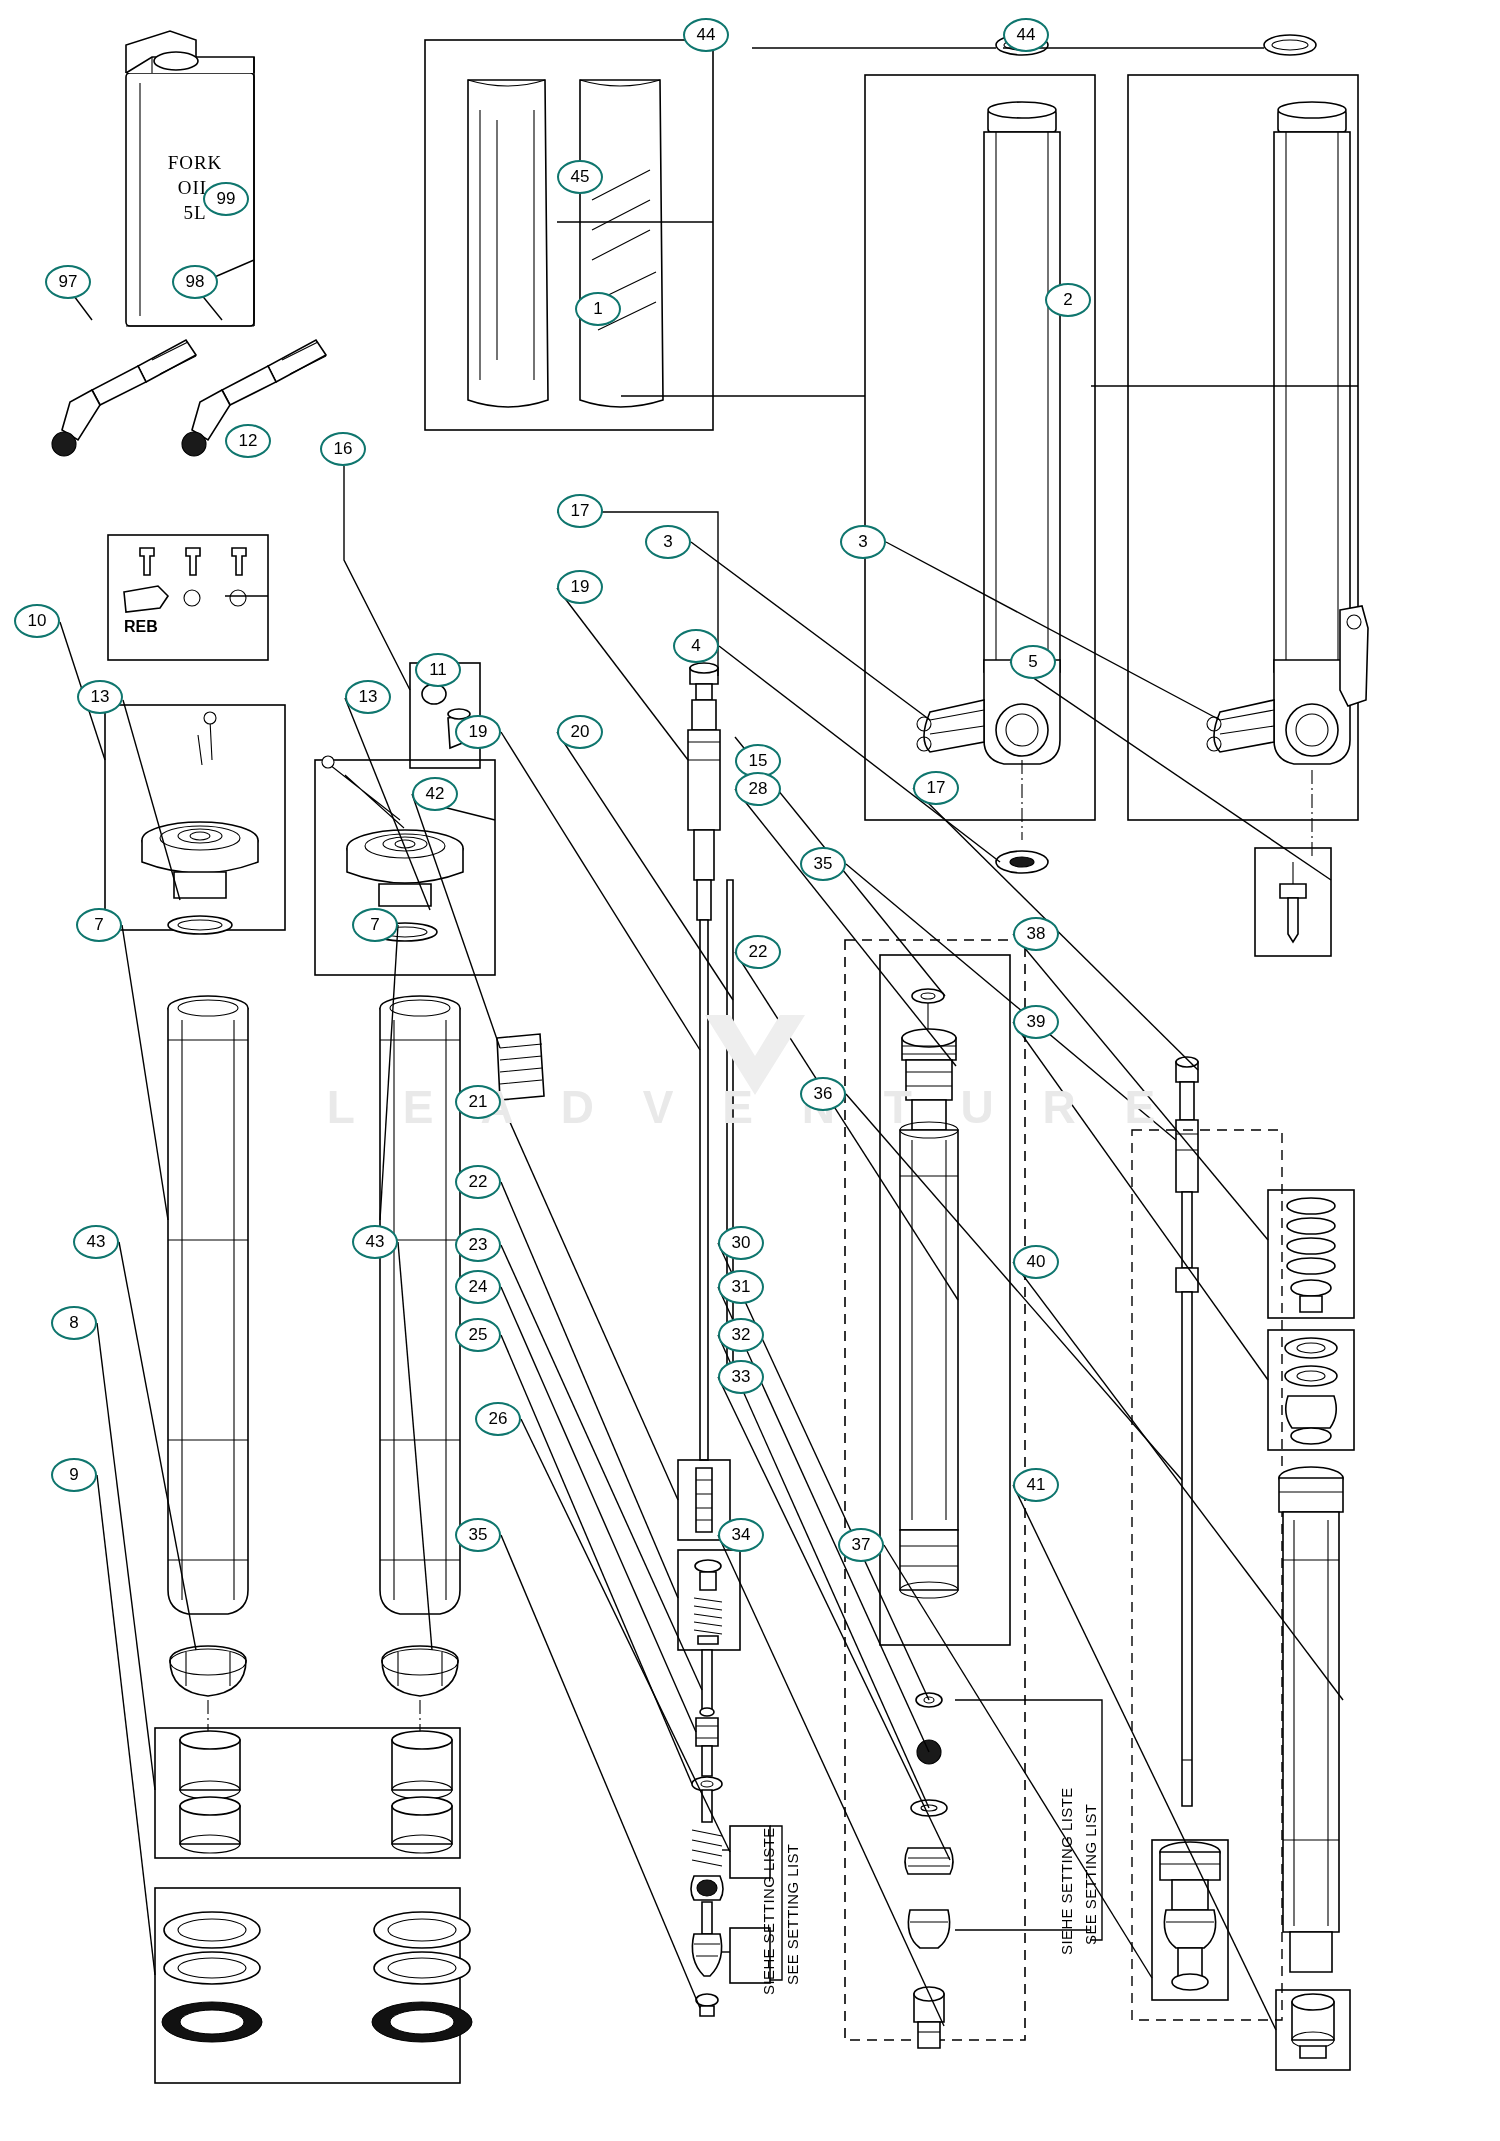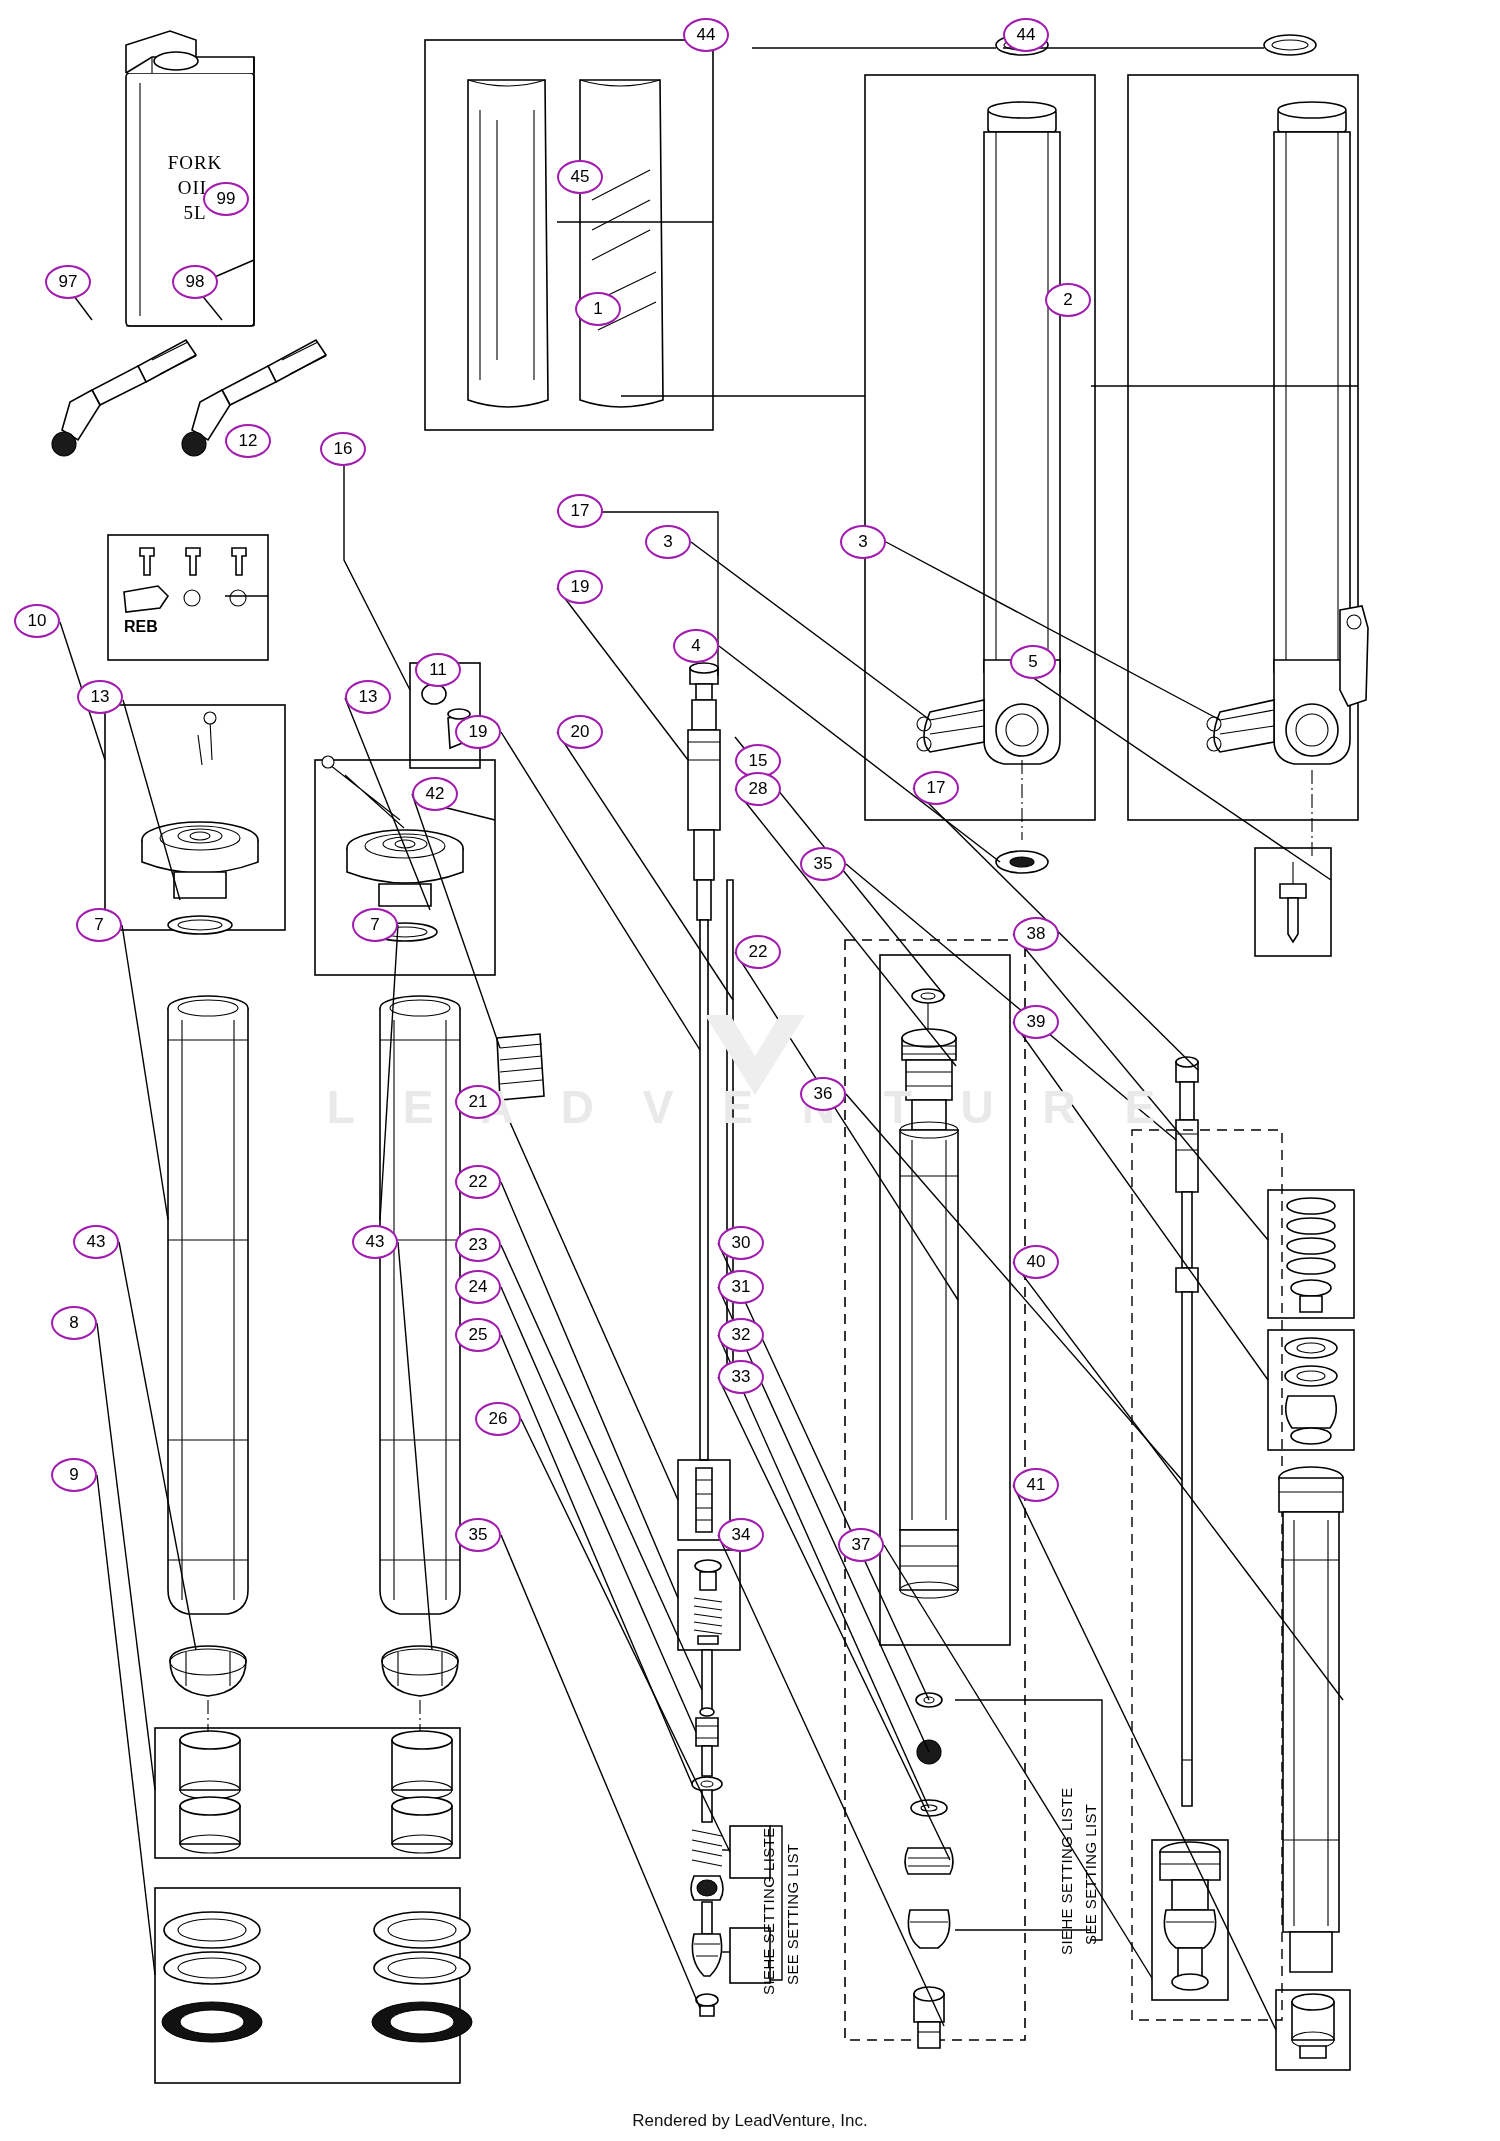--- a/index.html
+++ b/index.html
@@ -49,21 +49,21 @@
     width: 1500px;
     text-align: center;
     font-size: 17px;
     color: #111;
   }
   
   .callout {
     position: absolute;
     width: 46px;
     height: 34px;
-    border: 2px solid #a21caf;
+    border: 2px solid #0f766e;
     border-radius: 23px / 17px;
     background: #fff;
     font-size: 17px;
     line-height: 30px;
     text-align: center;
     box-sizing: border-box;
     font-family: "Liberation Sans", sans-serif;
   }
   
   .vnote {
@@ -631,21 +631,20 @@
   <div class="vnote" style="left:784px; top:1985px;">SEE SETTING LIST</div>
   <div class="vnote" style="left:1058px; top:1955px;">SIEHE SETTING LISTE</div>
   <div class="vnote" style="left:1082px; top:1945px;">SEE SETTING LIST</div>
 
   <div class="watermark">L E A D V E N T U R E</div>
   <svg class="watermark-mark" viewBox="0 0 110 90">
     <path d="M5 5 L55 85 L105 5 L80 5 L55 46 L30 5 Z" fill="#eeeeee"></path>
     <path d="M38 5 L55 32 L72 5 Z" fill="#ffffff"></path>
   </svg>
 
-  <div class="footer">Rendered by LeadVenture, Inc.</div>
 
   <div id="callout-layer">
       <div class="callout" style="left: 683px; top: 18px;">44</div>
       <div class="callout" style="left: 1003px; top: 18px;">44</div>
       <div class="callout" style="left: 557px; top: 160px;">45</div>
       <div class="callout" style="left: 203px; top: 182px;">99</div>
       <div class="callout" style="left: 45px; top: 265px;">97</div>
       <div class="callout" style="left: 172px; top: 265px;">98</div>
       <div class="callout" style="left: 575px; top: 292px;">1</div>
       <div class="callout" style="left: 1045px; top: 283px;">2</div>

